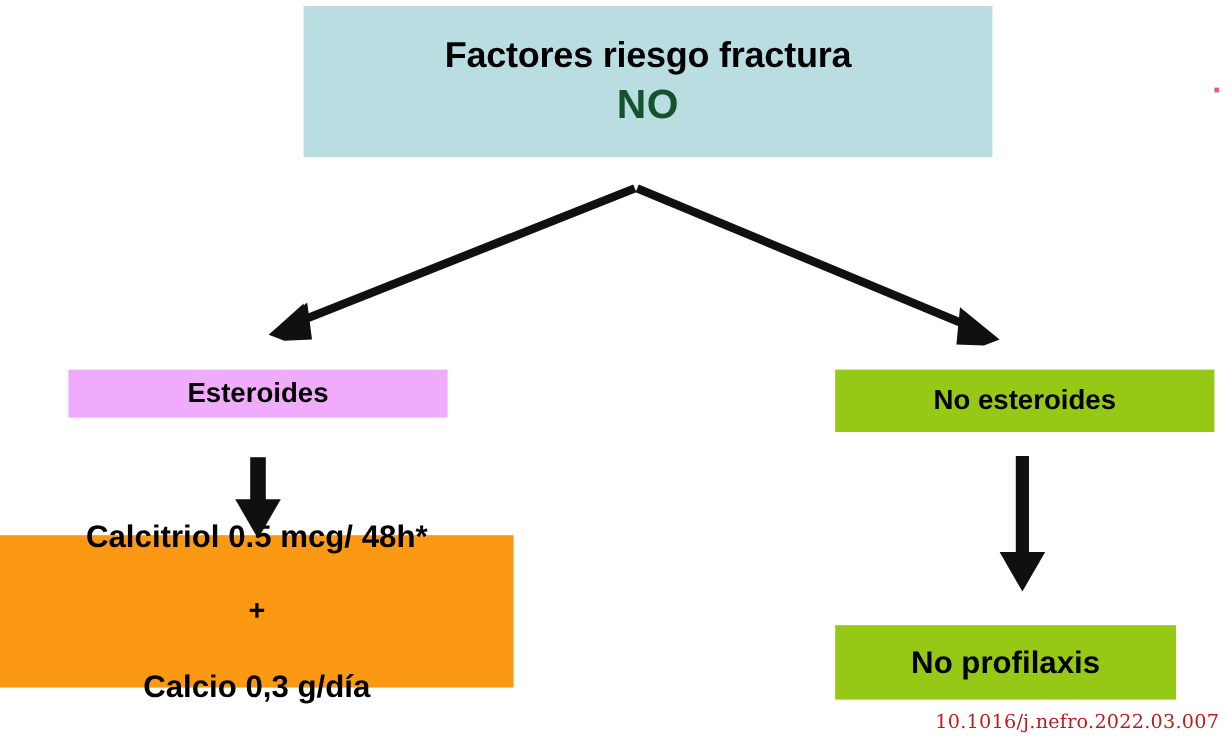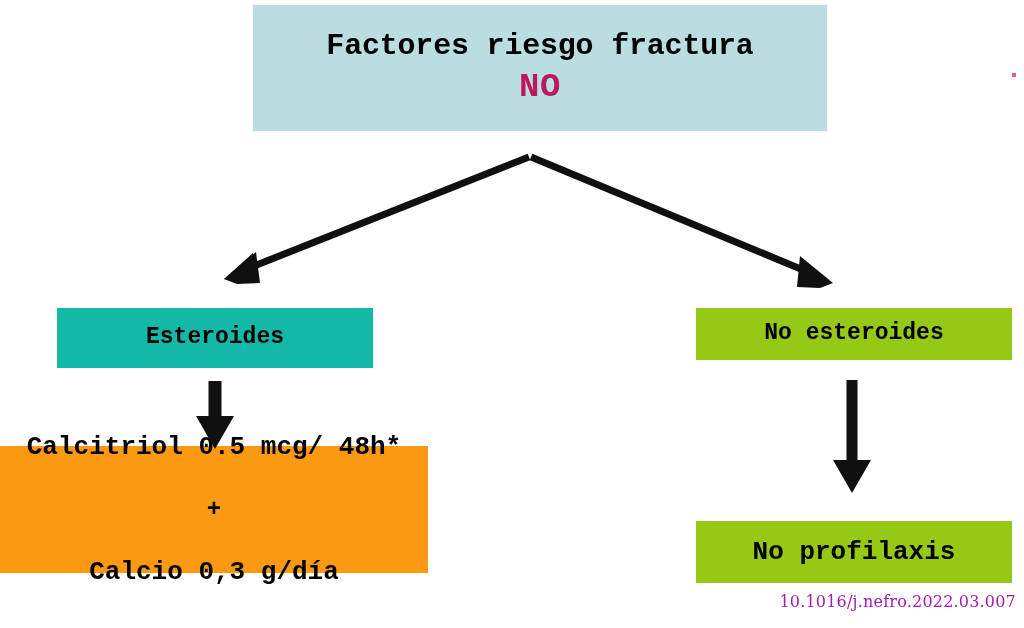--- a/index.html
+++ b/index.html
@@ -19,47 +19,46 @@
     position: absolute;
     box-sizing: border-box;
     display: flex;
     flex-direction: column;
     align-items: center;
     justify-content: center;
     text-align: center;
     color: #000000;
     font-weight: bold;
     line-height: 1.18;
-    font-family: Liberation Mono, monospace;
   }
   
   #node-risk-factors {
     left: 253px;
     top: 5px;
     width: 574px;
     height: 126px;
     background: #b9dde1;
     font-size: 30px;
   }
   #node-risk-factors .title-line {
     letter-spacing: -0.2px;
   }
   #node-risk-factors .answer-line {
-    color: #be185d;
+    color: #14532d;
     font-size: 34px;
     margin-top: 3px;
     letter-spacing: 0.5px;
   }
   
   #node-steroids {
     left: 57px;
     top: 308px;
     width: 316px;
-    height: 60px;
-    background: #14b8a6;
+    height: 40px;
+    background: #f0abfc;
     font-size: 23px;
   }
   #node-no-steroids {
     left: 696px;
     top: 308px;
     width: 316px;
     height: 52px;
     background: #96c816;
     font-size: 23px;
   }
@@ -78,42 +77,42 @@
     white-space: nowrap;
   }
   #node-treatment .tx-plus {
     font-size: 24px;
     line-height: 1.0;
     margin: 1px 0 1px 0;
   }
   #node-no-prophylaxis {
     left: 696px;
     top: 521px;
-    width: 316px;
+    width: 284px;
     height: 62px;
     background: #96c816;
     font-size: 26px;
   }
   
   #arrow-layer {
     position: absolute;
     left: 0;
     top: 0;
     width: 1024px;
     height: 628px;
     pointer-events: none;
   }
   
   #doi-caption {
     position: absolute;
     right: 8px;
     top: 592px;
     font-family: "DejaVu Serif", serif;
     font-size: 16px;
-    color: #a21caf;
+    color: #b91c1c;
     letter-spacing: 0.2px;
     white-space: nowrap;
   }
   
   #artifact-dot {
     position: absolute;
     left: 1012px;
     top: 73px;
     width: 4px;
     height: 4px;

